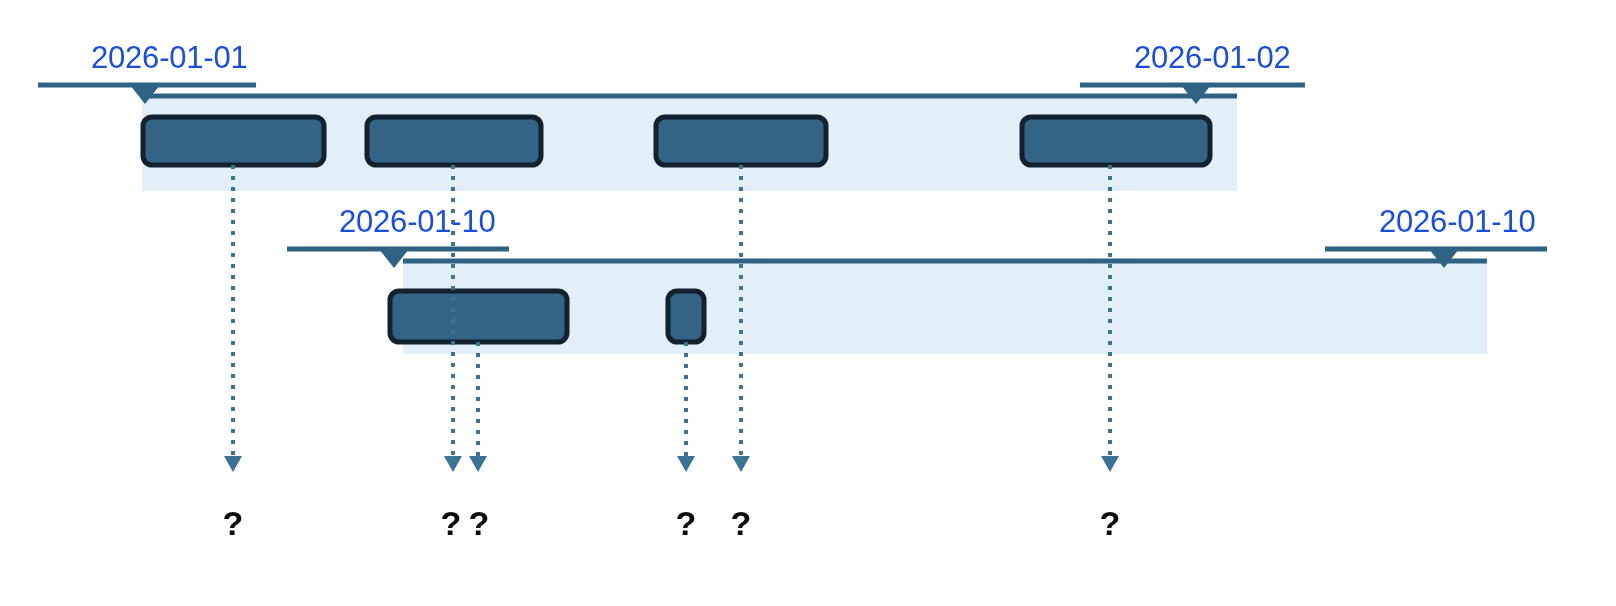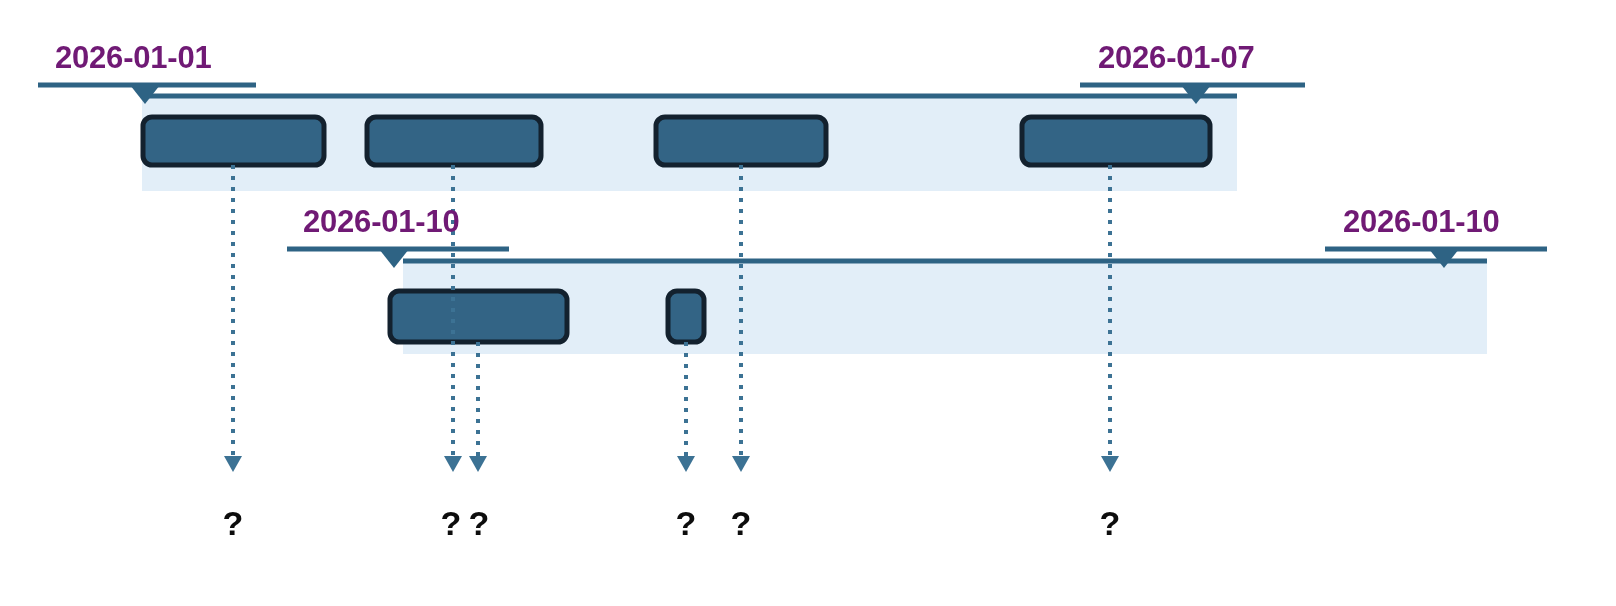--- a/index.html
+++ b/index.html
@@ -22,25 +22,26 @@
     position: absolute;
     left: 0;
     top: 0;
     width: 1616px;
     height: 606px;
   }
   .date-label-text {
     position: absolute;
     font-family: "Liberation Sans", sans-serif;
     font-size: 31px;
-    font-weight: 700;
-    color: #701a75;
+    font-weight: 400;
+    color: #1d4ed8;
     white-space: nowrap;
     letter-spacing: -0.2px;
     line-height: 1;
+    margin-left: 36px;
   }
   .qmark {
     position: absolute;
     font-family: "Liberation Sans", sans-serif;
     font-size: 34px;
     font-weight: 700;
     color: #0d0d0d;
     line-height: 1;
     text-align: center;
     transform: translateX(-50%);
@@ -85,21 +86,21 @@
         <polygon points="677,456 695,456 686,472" fill="#3c7294"></polygon>
         <line x1="741" y1="165" x2="741" y2="458" stroke="#3c7294" stroke-width="4" stroke-linecap="butt" stroke-dasharray="4 7"></line>
         <polygon points="732,456 750,456 741,472" fill="#3c7294"></polygon>
         <line x1="1110" y1="165" x2="1110" y2="458" stroke="#3c7294" stroke-width="4" stroke-linecap="butt" stroke-dasharray="4 7"></line>
         <polygon points="1101,456 1119,456 1110,472" fill="#3c7294"></polygon>
       </g>
     </svg>
 
   <div id="text-layer">
       <div class="date-label-text" style="left: 55px; top: 42px;">2026-01-01</div>
-      <div class="date-label-text" style="left: 1098px; top: 42px;">2026-01-07</div>
+      <div class="date-label-text" style="left: 1098px; top: 42px;">2026-01-02</div>
       <div class="date-label-text" style="left: 303px; top: 206px;">2026-01-10</div>
       <div class="date-label-text" style="left: 1343px; top: 206px;">2026-01-10</div>
       <div class="qmark" style="left: 233px; top: 506px;">?</div>
       <div class="qmark" style="left: 451px; top: 506px;">?</div>
       <div class="qmark" style="left: 479px; top: 506px;">?</div>
       <div class="qmark" style="left: 686px; top: 506px;">?</div>
       <div class="qmark" style="left: 741px; top: 506px;">?</div>
       <div class="qmark" style="left: 1110px; top: 506px;">?</div>
     </div>
 

